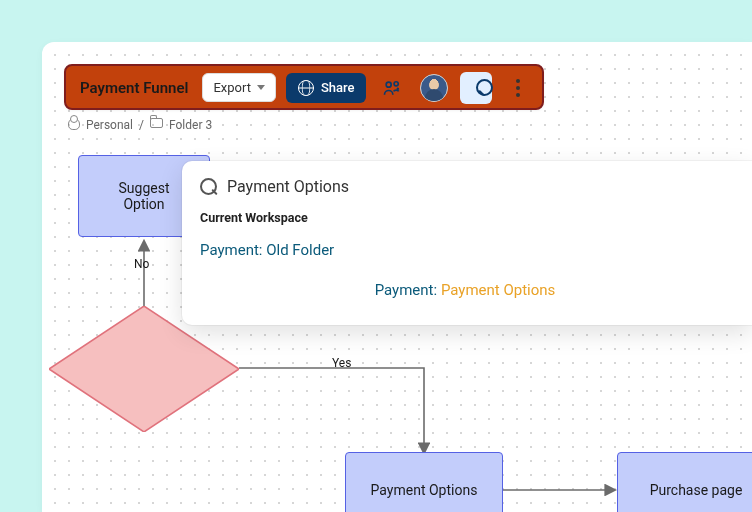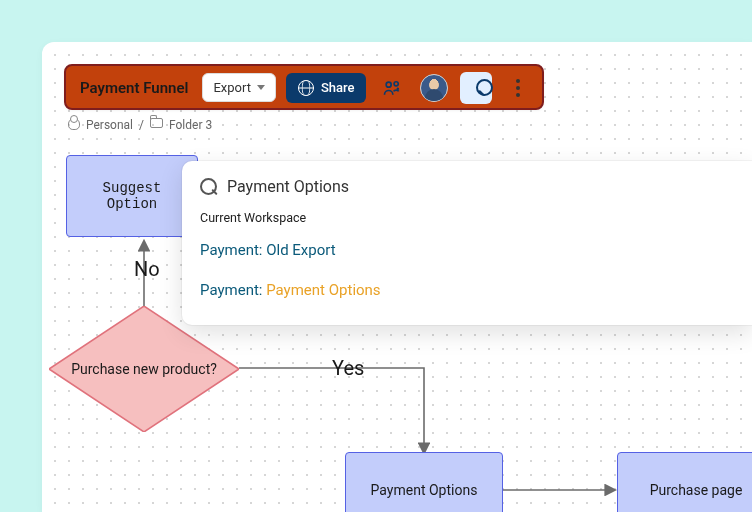--- a/index.html
+++ b/index.html
@@ -30,28 +30,28 @@
 .breadcrumb { position: absolute; left: 26px; top: 76px; display: flex; gap: 6px; font-size: 12px; color: #676767; z-index: 15; }
 .person-ic{width:12px;height:12px;border:1.3px solid #888;border-radius:50% 50% 40% 40%;position:relative;}
 .person-ic:before{content:"";position:absolute;width:6px;height:6px;border:1.3px solid #888;border-radius:50%;left:50%;top:-4px;transform:translateX(-50%);background:#fff;}
 .folder-ic{width:13px;height:10px;border:1.3px solid #888;border-radius:2px;position:relative;}
 .folder-ic:before{content:"";position:absolute;width:5px;height:3px;border:1.3px solid #888;border-bottom:none;border-radius:2px 2px 0 0;left:-1px;top:-4px;}
 .node-rect { position: absolute; background: #c3cdfb; border: 1.5px solid #5561e4; border-radius: 4px; display: flex; align-items: center; justify-content: center; font-size: 14px; color: #1a1a1a; text-align: center; white-space: pre-line; z-index: 5; }
 .node-decision { position: absolute; z-index: 5; display:flex;align-items:center;justify-content:center;}
 .diamond { position: absolute; inset: 0; }
 .diamond svg { width: 100%; height: 100%; }
 .decision-text { position: relative; font-size: 14px; color: #1a1a1a; text-align: center; z-index: 2; }
-.edge-label { position: absolute; font-size: 20px; color: #1a1a1a; background: transparent; z-index: 6; }
+.edge-label { position: absolute; font-size: 12px; color: #1a1a1a; background: transparent; z-index: 6; }
 svg.connectors { position: absolute; inset: 0; width: 100%; height: 100%; z-index: 4; pointer-events:none;}
 .search-panel { position: absolute; left: 140px; top: 119px; right: 0; background: #fff; border-radius: 10px 0 0 10px; box-shadow: 0 8px 24px rgba(0,0,0,0.12), 0 0 0 1px rgba(0,0,0,0.04); padding: 16px 22px 22px 18px; z-index: 30; }
 .search-row { display: flex; align-items: center; gap: 10px; margin-bottom: 14px; }
 .search-input { flex: 1; border: none; font-size: 16px; color: #333; outline: none; }
-.section-label { font-size: 12.5px; font-weight: 400; color: #222; margin-bottom: 16px; }
+.section-label { font-size: 12.5px; font-weight: 700; color: #222; margin-bottom: 16px; }
 .result { font-size: 15px; color: #0b5a7a; margin-bottom: 22px; cursor: pointer; }
-.result:last-child{margin-bottom:4px;}
+.result:last-child{margin-bottom:4px;text-align:center;}
 .hl-match { color: #e9a227; }
 </style>
 </head>
 <body>
 
 <div class="canvas-area">
   <div class="dotgrid"></div>
 
   <svg class="connectors">
     <defs>
@@ -60,31 +60,29 @@
       </marker>
     </defs>
 
     <path d="M102,265 L102,200" stroke="#6b6b6b" stroke-width="1.6" fill="none" marker-end="url(#arr)"></path>
 
     <path d="M197,326 L382,326 L382,410" stroke="#6b6b6b" stroke-width="1.6" fill="none" marker-end="url(#arr)"></path>
 
     <path d="M461,448 L572,448" stroke="#6b6b6b" stroke-width="1.6" fill="none" marker-end="url(#arr)"></path>
   </svg>
 
-  <div class="node-rect" style="left:24px;top:113px;width:132px;height:82px;font-family:Liberation Mono, monospace;">Suggest
+  <div class="node-rect" style="left:36px;top:113px;width:132px;height:82px;">Suggest
 Option</div>
 
   <div class="node-decision" style="left:7px;top:264px;width:190px;height:126px;">
     <div class="diamond">
       <svg viewBox="0 0 190 126" preserveAspectRatio="none">
         <polygon points="95,0 190,63 95,126 0,63" fill="#f6bfbf" stroke="#e0727c" stroke-width="1.5"></polygon>
       </svg>
     </div>
-    <div class="decision-text">Purchase new
-product?</div>
   </div>
 
   <div class="node-rect" style="left:303px;top:410px;width:158px;height:76px;">Payment Options</div>
 
   <div class="node-rect" style="left:575px;top:410px;width:158px;height:76px;">Purchase page</div>
 
   <div class="edge-label" style="left:92px;top:215px;">No</div>
   <div class="edge-label" style="left:290px;top:314px;">Yes</div>
 
   <div class="toolbar">
@@ -129,19 +127,19 @@
     <span>Folder 3</span>
   </div>
 
   <div class="search-panel">
     <div class="search-row">
       <span class="mag grey" style="width:17px;height:17px;"></span>
       <input class="search-input" value="Payment Options" style="">
     </div>
     <div class="section-label">Current Workspace</div>
     <div class="result">
-      <span>Payment: </span><span>Old Export</span><span class="hl-match"></span>
+      <span>Payment: </span><span>Old Folder</span><span class="hl-match"></span>
     </div>
     <div class="result">
       <span>Payment: </span><span></span><span class="hl-match">Payment Options</span>
     </div>
   </div>
 </div>
 
 </body></html>

